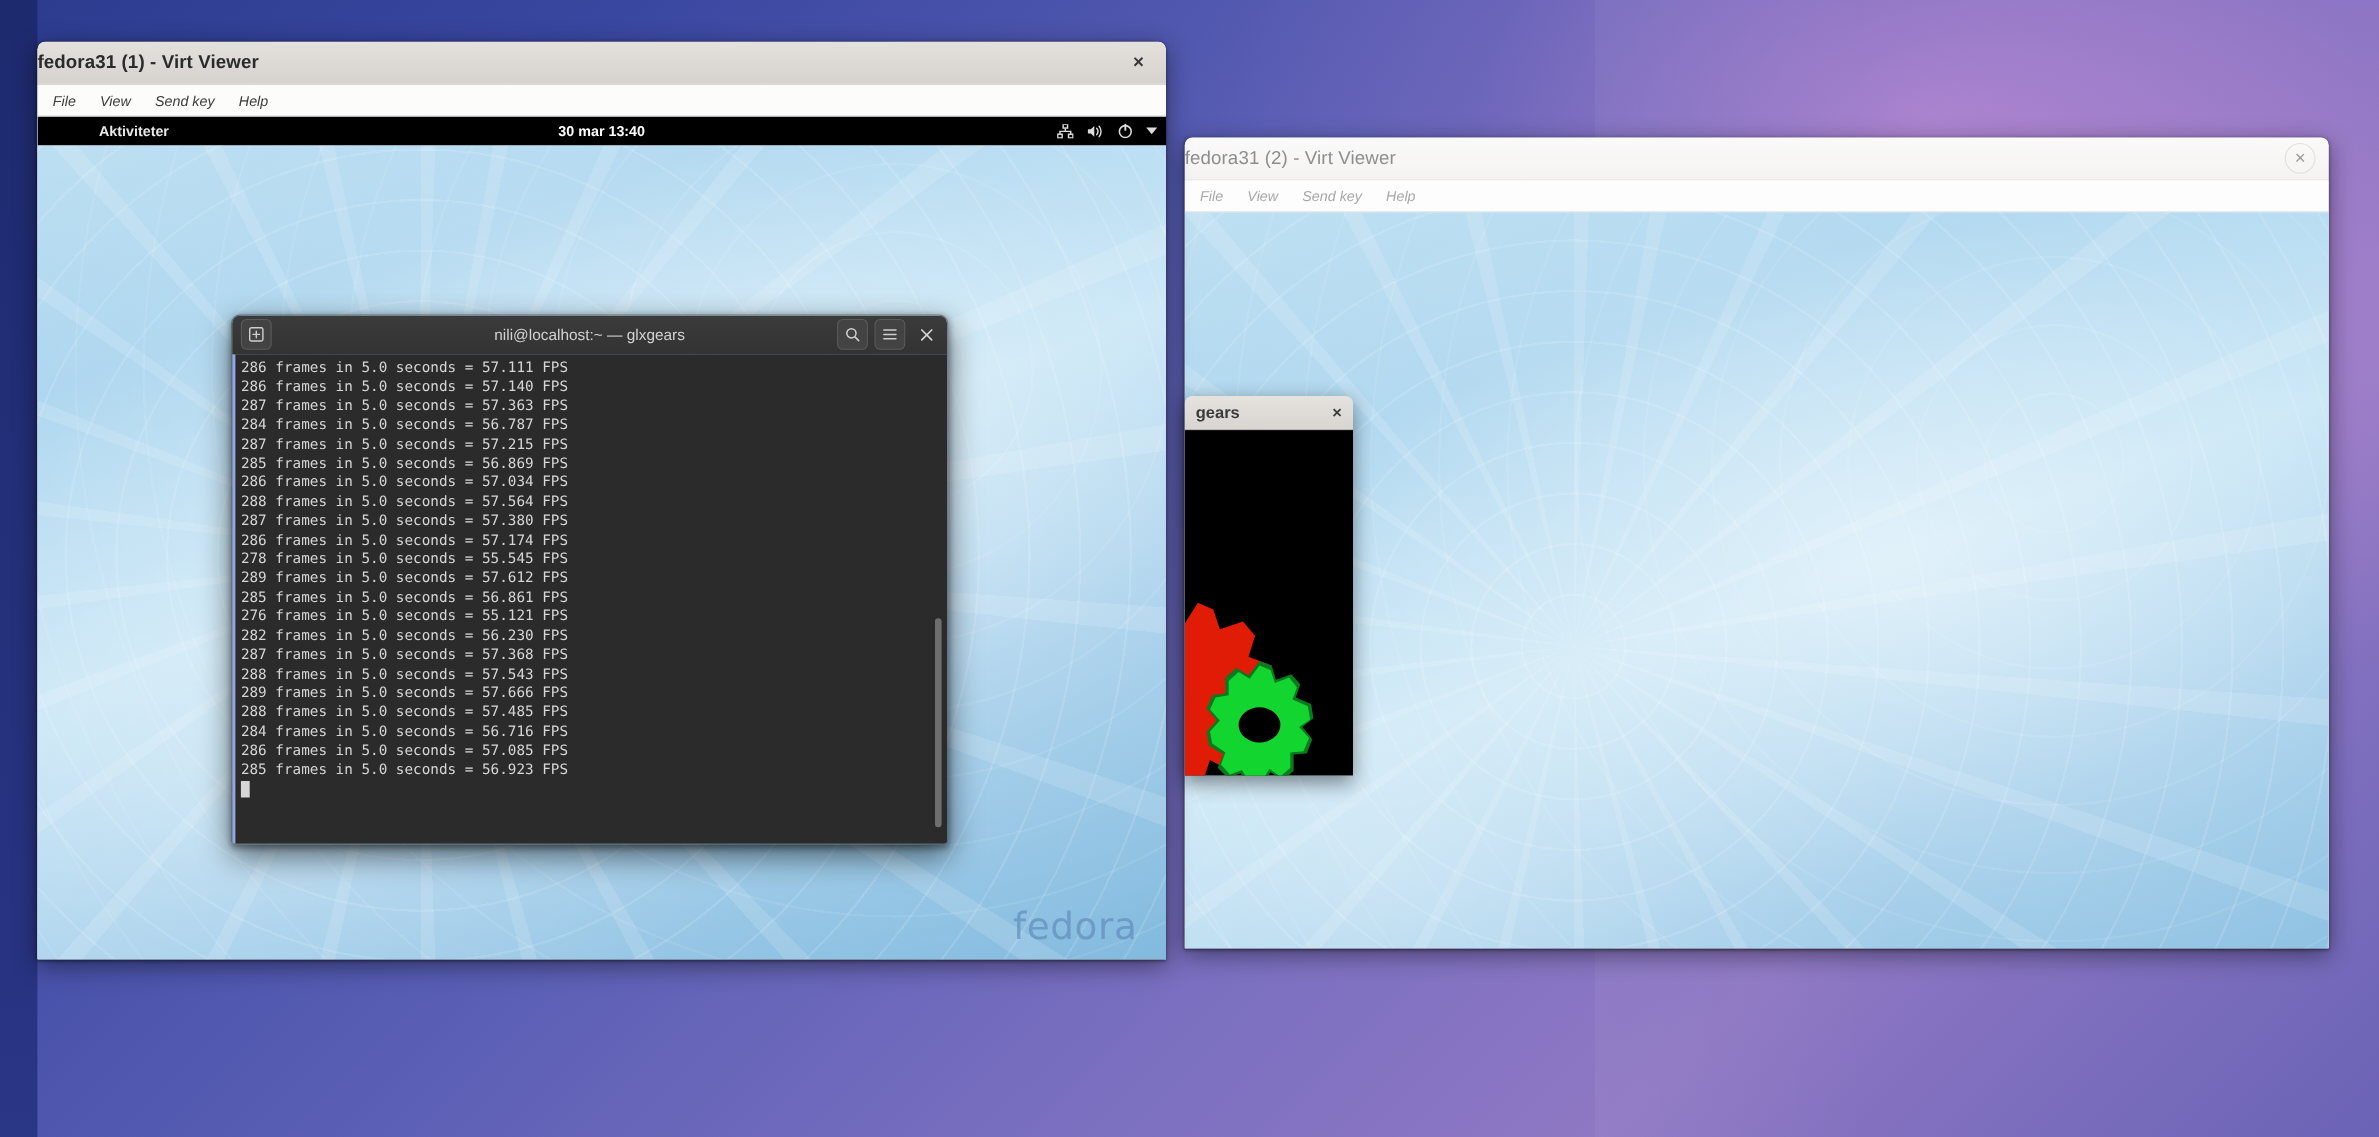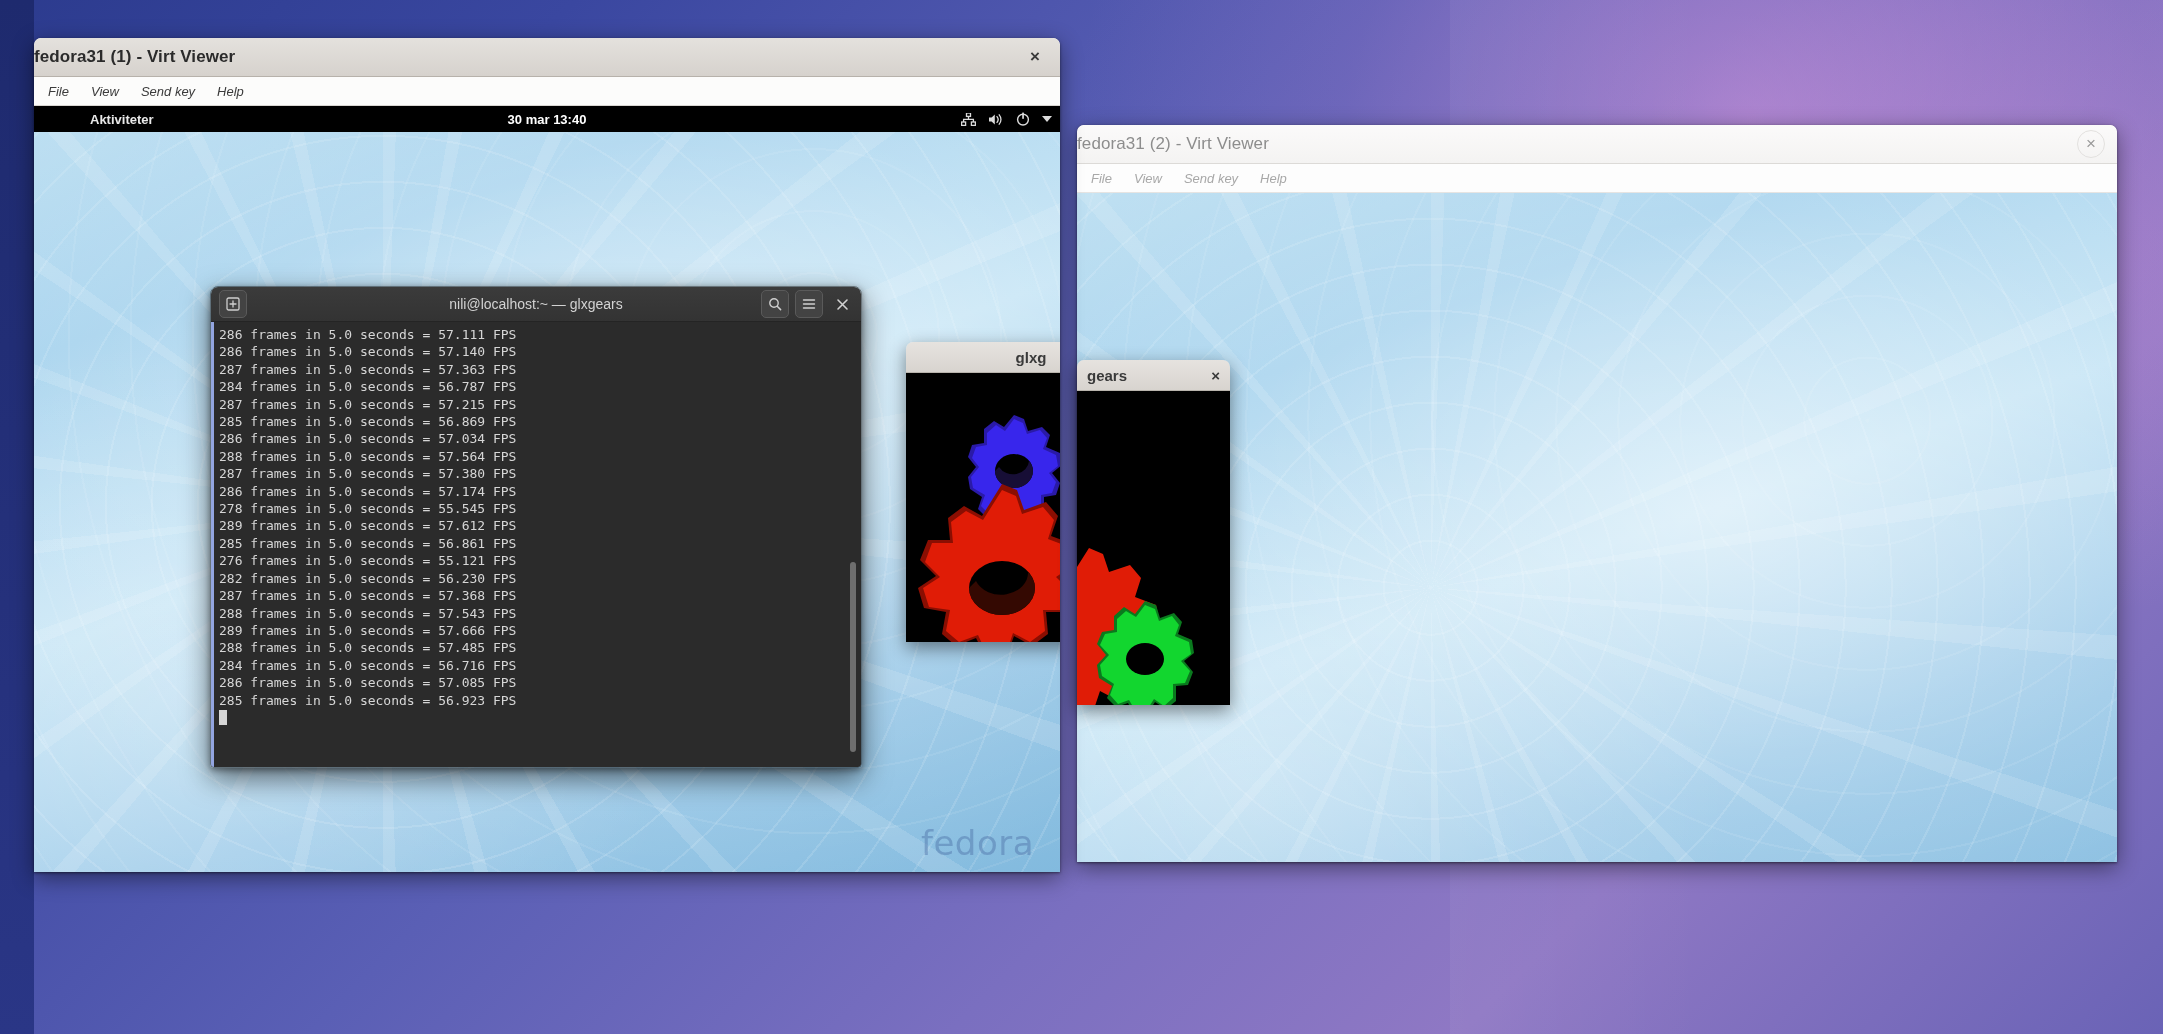--- a/index.html
+++ b/index.html
@@ -232,45 +232,20 @@
         <span>
           <svg width="14" height="14" viewBox="0 0 14 14">
               <circle cx="7" cy="7.6" r="5.4" fill="none" stroke="#dcdcdc" stroke-width="1.4"></circle>
               <rect x="6.2" y="0.6" width="1.7" height="6.2" fill="#dcdcdc"></rect>
             </svg>
         </span>
         <span class="tri-down"></span>
       </span>
     </div>
 
-    <div class="gl-win" style="left:872px;top:236px;width:250px;height:300px;">
-      <div class="gl-head">
-        <span class="gl-title" style="margin:0 auto;">glxg</span>
-      </div>
-      <div class="gl-canvas" style="height:270px;">
-        <svg width="250" height="270" viewBox="0 0 250 270">
-          <g transform="translate(108,98)">
-            <g>
-              <path d="M0,-56 L10,-52 L14,-40 L28,-44 L36,-36 L32,-24 L46,-18 L48,-6 L38,2 L46,12 L42,24 L30,26 L30,40 L20,48 L10,42 L2,52 L-10,52 L-16,42 L-28,46 L-36,38 L-32,26 L-44,18 L-46,6 L-38,-4 L-46,-14 L-42,-26 L-30,-28 L-30,-42 L-20,-50 L-10,-44 Z" fill="#2a1aa8"></path>
-              <path d="M0,-52 L9,-48 L13,-37 L26,-41 L33,-33 L29,-22 L42,-16 L44,-5 L35,2 L42,11 L38,22 L27,24 L27,37 L18,44 L9,39 L2,48 L-9,48 L-15,39 L-26,42 L-33,35 L-29,24 L-41,17 L-43,6 L-35,-4 L-42,-13 L-38,-24 L-27,-26 L-27,-38 L-18,-46 L-9,-40 Z" fill="#3826ec"></path>
-              <ellipse cx="0" cy="0" rx="19" ry="17" fill="#000"></ellipse>
-              <path d="M-19,0 a19,17 0 0 0 38,0 a19,17 0 0 0 -4,-10 a16,14 0 0 1 -30,6 Z" fill="#1b1040" opacity=".85"></path>
-            </g>
-          </g>
-          <g transform="translate(96,215)">
-            <g>
-              <path d="M0,-104 L15,-98 L22,-78 L44,-86 L56,-72 L49,-52 L72,-44 L76,-24 L58,-12 L74,4 L66,24 L44,24 L46,46 L30,58 L12,48 L4,70 L-16,70 L-26,50 L-46,58 L-60,46 L-56,24 L-78,20 L-84,0 L-66,-12 L-82,-28 L-74,-48 L-52,-48 L-54,-70 L-38,-82 L-20,-72 Z" fill="#8a0e02"></path>
-              <path d="M0,-98 L14,-92 L20,-74 L41,-81 L52,-68 L46,-49 L67,-41 L71,-23 L54,-11 L69,4 L62,22 L41,22 L43,43 L28,54 L11,45 L4,66 L-15,66 L-24,47 L-43,54 L-56,43 L-52,22 L-73,19 L-79,0 L-62,-11 L-77,-26 L-70,-45 L-49,-45 L-51,-66 L-36,-77 L-19,-68 Z" fill="#e01c06"></path>
-              <ellipse cx="0" cy="0" rx="33" ry="27" fill="#000"></ellipse>
-              <path d="M-33,0 a33,27 0 0 0 66,0 a33,27 0 0 0 -7,-16 a27,22 0 0 1 -52,9 Z" fill="#3d0a02" opacity=".85"></path>
-            </g>
-          </g>
-        </svg>
-      </div>
-    </div>
 
     <div class="term-win" style="left:176px;top:180px;width:650px;height:480px;">
       <div class="term-head">
         <span class="hbtn framed term-left">
           <svg width="14" height="14" viewBox="0 0 14 14">
               <rect x="1" y="1" width="12" height="12" rx="1.6" fill="none" stroke="#cfcfcf" stroke-width="1.3"></rect>
               <path d="M7 4v6M4 7h6" stroke="#cfcfcf" stroke-width="1.3" stroke-linecap="round"></path>
             </svg>
         </span>
         <span class="term-title">nili@localhost:~ — glxgears</span>

